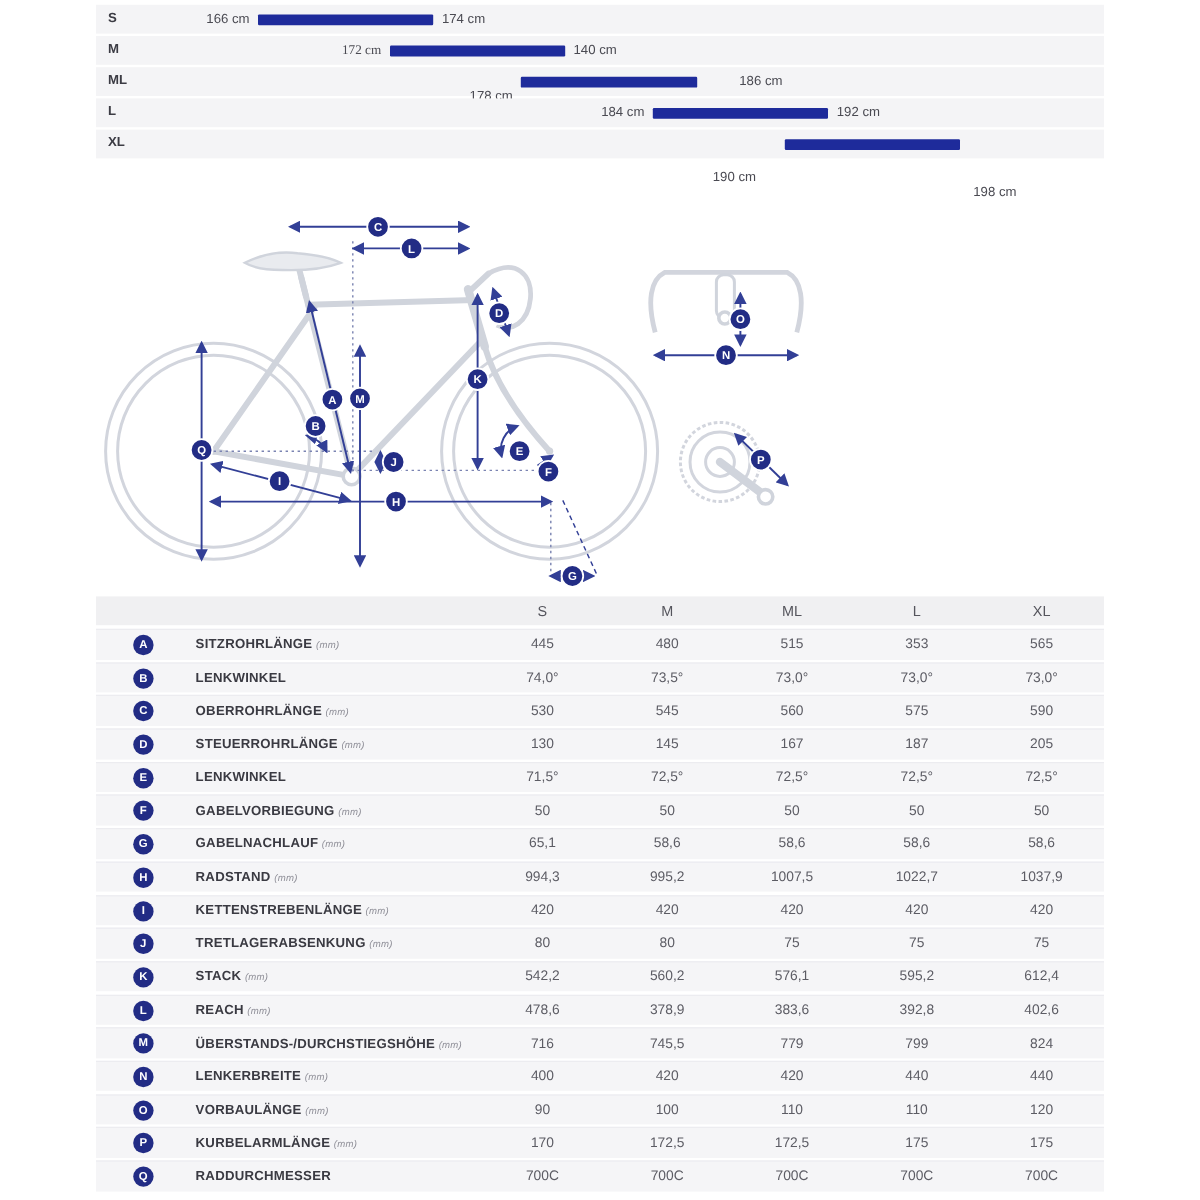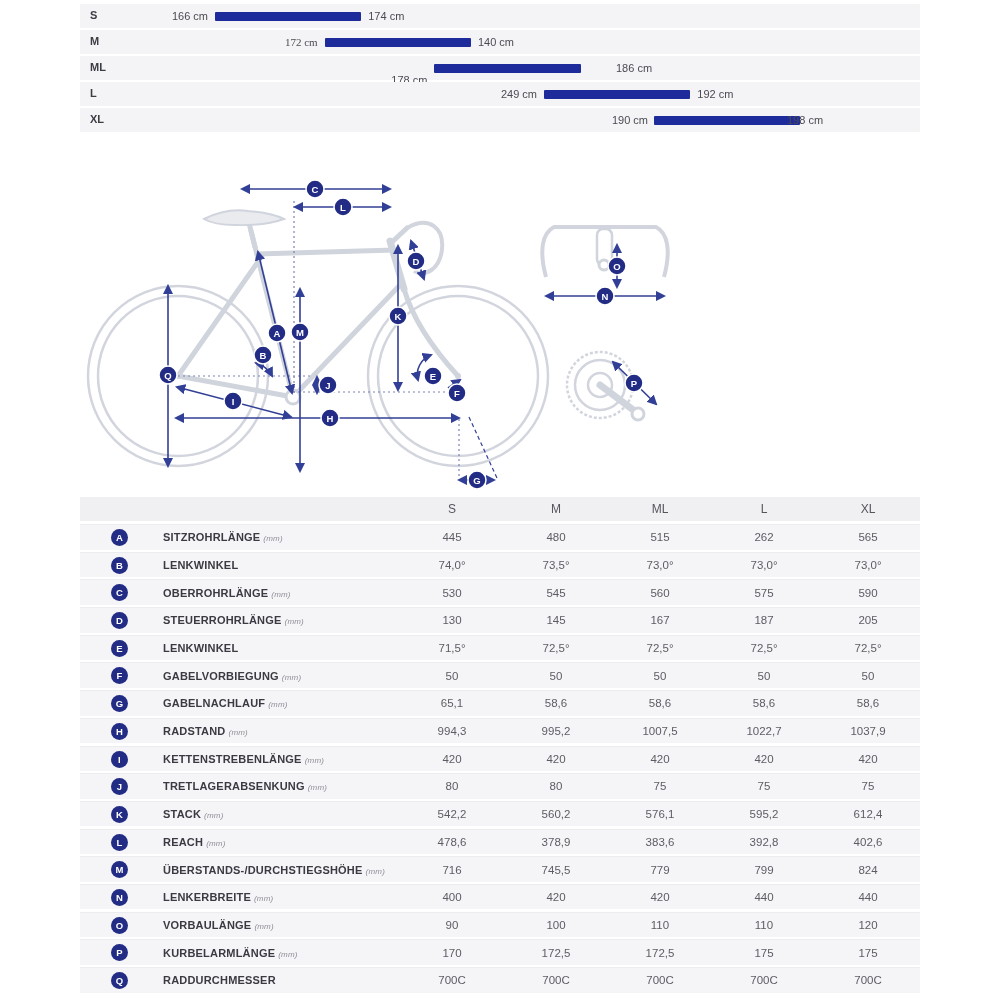--- a/index.html
+++ b/index.html
@@ -70,30 +70,30 @@
 
     <div class="size-row">
       <span class="size-label">ML</span>
       <span class="min-label" style="left: 347.36px; margin-top: 12px;">178 cm</span>
       <div class="bar" style="left: 354.36px; width: 146.24px;"></div>
       <span class="max-label" style="left: 536px;">186 cm</span>
     </div>
 
     <div class="size-row">
       <span class="size-label">L</span>
-      <span class="min-label" style="left: 457.04px;">249 cm</span>
+      <span class="min-label" style="left: 457.04px;">184 cm</span>
       <div class="bar" style="left: 464.04px; width: 146.24px;"></div>
       <span class="max-label" style="left: 617.28px;">192 cm</span>
     </div>
 
     <div class="size-row">
       <span class="size-label">XL</span>
-      <span class="min-label" style="left: 568px;">190 cm</span>
+      <span class="min-label" style="left: 550px; margin-top: 28px;">190 cm</span>
       <div class="bar" style="left: 573.72px; width: 146.24px;"></div>
-      <span class="max-label" style="left: 707px;">198 cm</span>
+      <span class="max-label" style="left: 731px; margin-top: 40px;">198 cm</span>
     </div>
   </div>
 
   <div class="diagram">
     <svg viewBox="0 0 840 330" width="840" height="330">
       <defs>
         <marker id="ah" viewBox="0 0 10 10" refX="8" refY="5" markerWidth="6.5" markerHeight="6.5" orient="auto-start-reverse">
           <path d="M0 0 L10 5 L0 10 z" fill="#323f96"></path>
         </marker>
       </defs>
@@ -211,21 +211,21 @@
       </div>
     <div id="geo-body">
     <div class="geo-row">
       <div class="row-label">
         <span class="letter-badge">A</span>
         <span class="label-text">SITZROHRLÄNGE</span><span class="row-unit">(mm)</span>
       </div>
     <div class="cell-value">445</div>
           <div class="cell-value">480</div>
           <div class="cell-value">515</div>
-          <div class="cell-value">262</div>
+          <div class="cell-value">353</div>
           <div class="cell-value">565</div>
         </div>
 
     <div class="geo-row">
       <div class="row-label">
         <span class="letter-badge">B</span>
         <span class="label-text">LENKWINKEL</span>
       </div>
     <div class="cell-value">74,0°</div>
           <div class="cell-value">73,5°</div>

